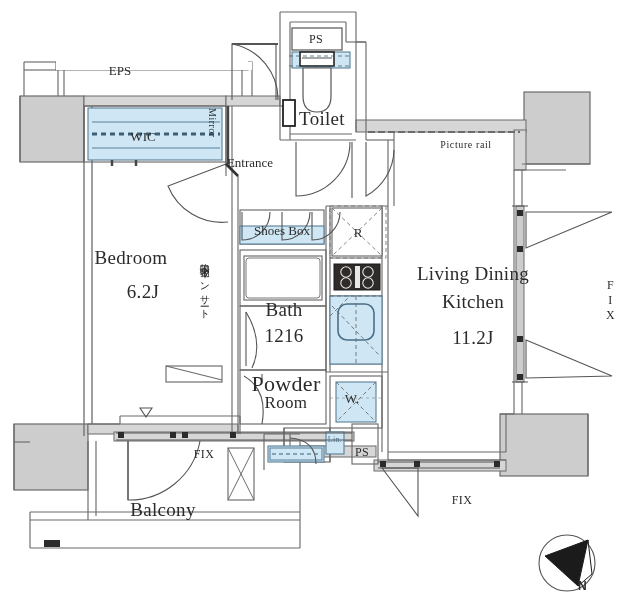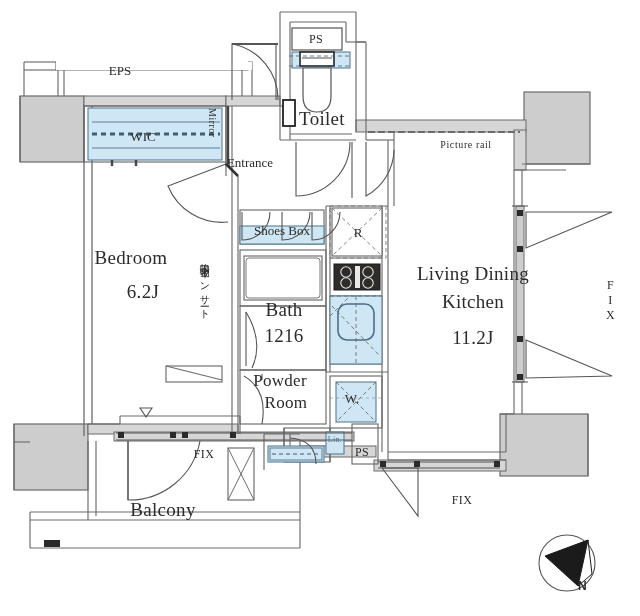--- a/index.html
+++ b/index.html
@@ -391,21 +391,21 @@
     <span class="vert-cjk">物干金物インサート</span>
   </div>
 
   <div class="lbl lbl-room-name center-x" style="left:473px; top:264px;">Living Dining</div>
   <div class="lbl lbl-room-name center-x" style="left:473px; top:292px;">Kitchen</div>
   <div class="lbl lbl-room-area center-x" style="left:473px; top:328px;">11.2J</div>
 
   <div class="lbl lbl-room-name center-x" style="left:284px; top:300px;">Bath</div>
   <div class="lbl lbl-room-name center-x" style="left:284px; top:326px;">1216</div>
 
-  <div class="lbl lbl-room-name center-x" style="left:280px; top:372px; font-size:17px;">Powder</div>
+  <div class="lbl lbl-room-name center-x" style="left:286px; top:372px; font-size:22px;">Powder</div>
   <div class="lbl lbl-room-name center-x" style="left:286px; top:394px; font-size:17px;">Room</div>
 
   <div class="lbl lbl-room-name center-x" style="left:163px; top:500px;">Balcony</div>
 
   <div class="lbl lbl-small center-x" style="left:204px; top:448px;">FIX</div>
 
   <div class="lbl lbl-small center-x" style="left:462px; top:494px;">FIX</div>
 
   <div class="lbl center-x" style="left:610px; top:278px;">
     <span class="lbl-small vert-lat" style="writing-mode:vertical-rl; text-orientation:upright; display:inline-block;">FIX</span>

